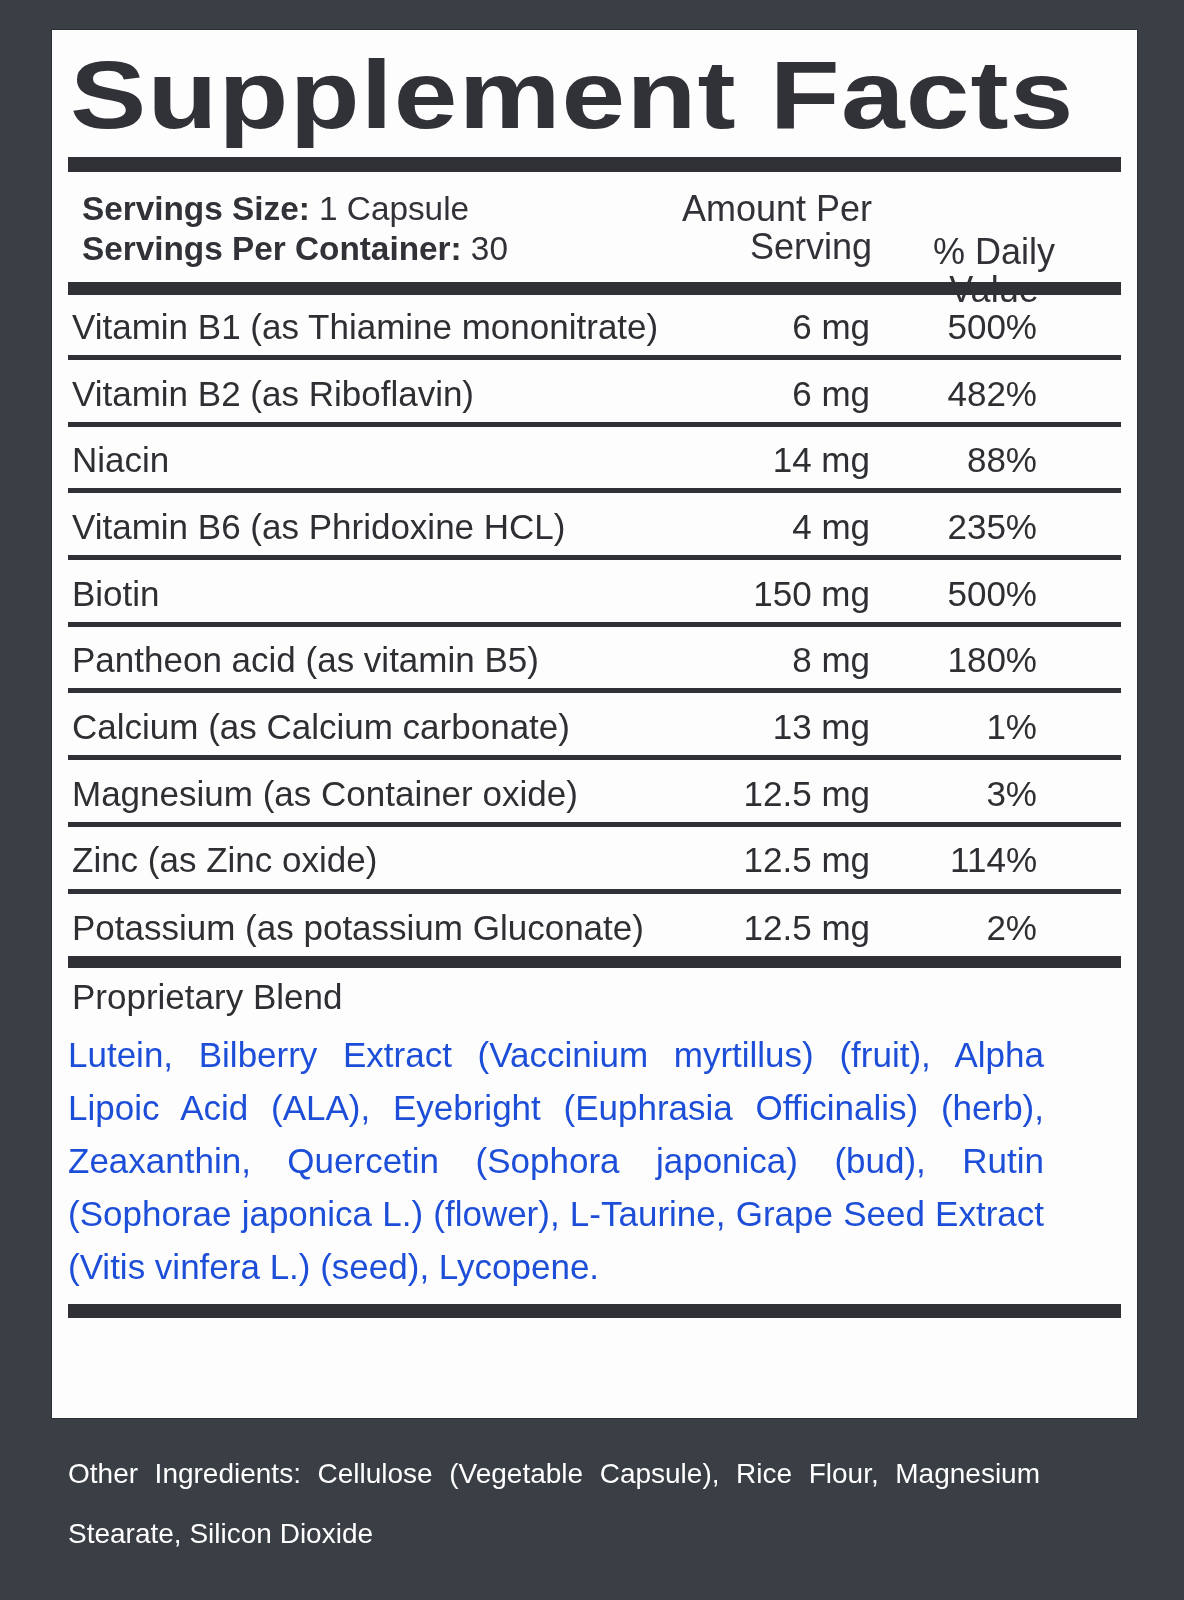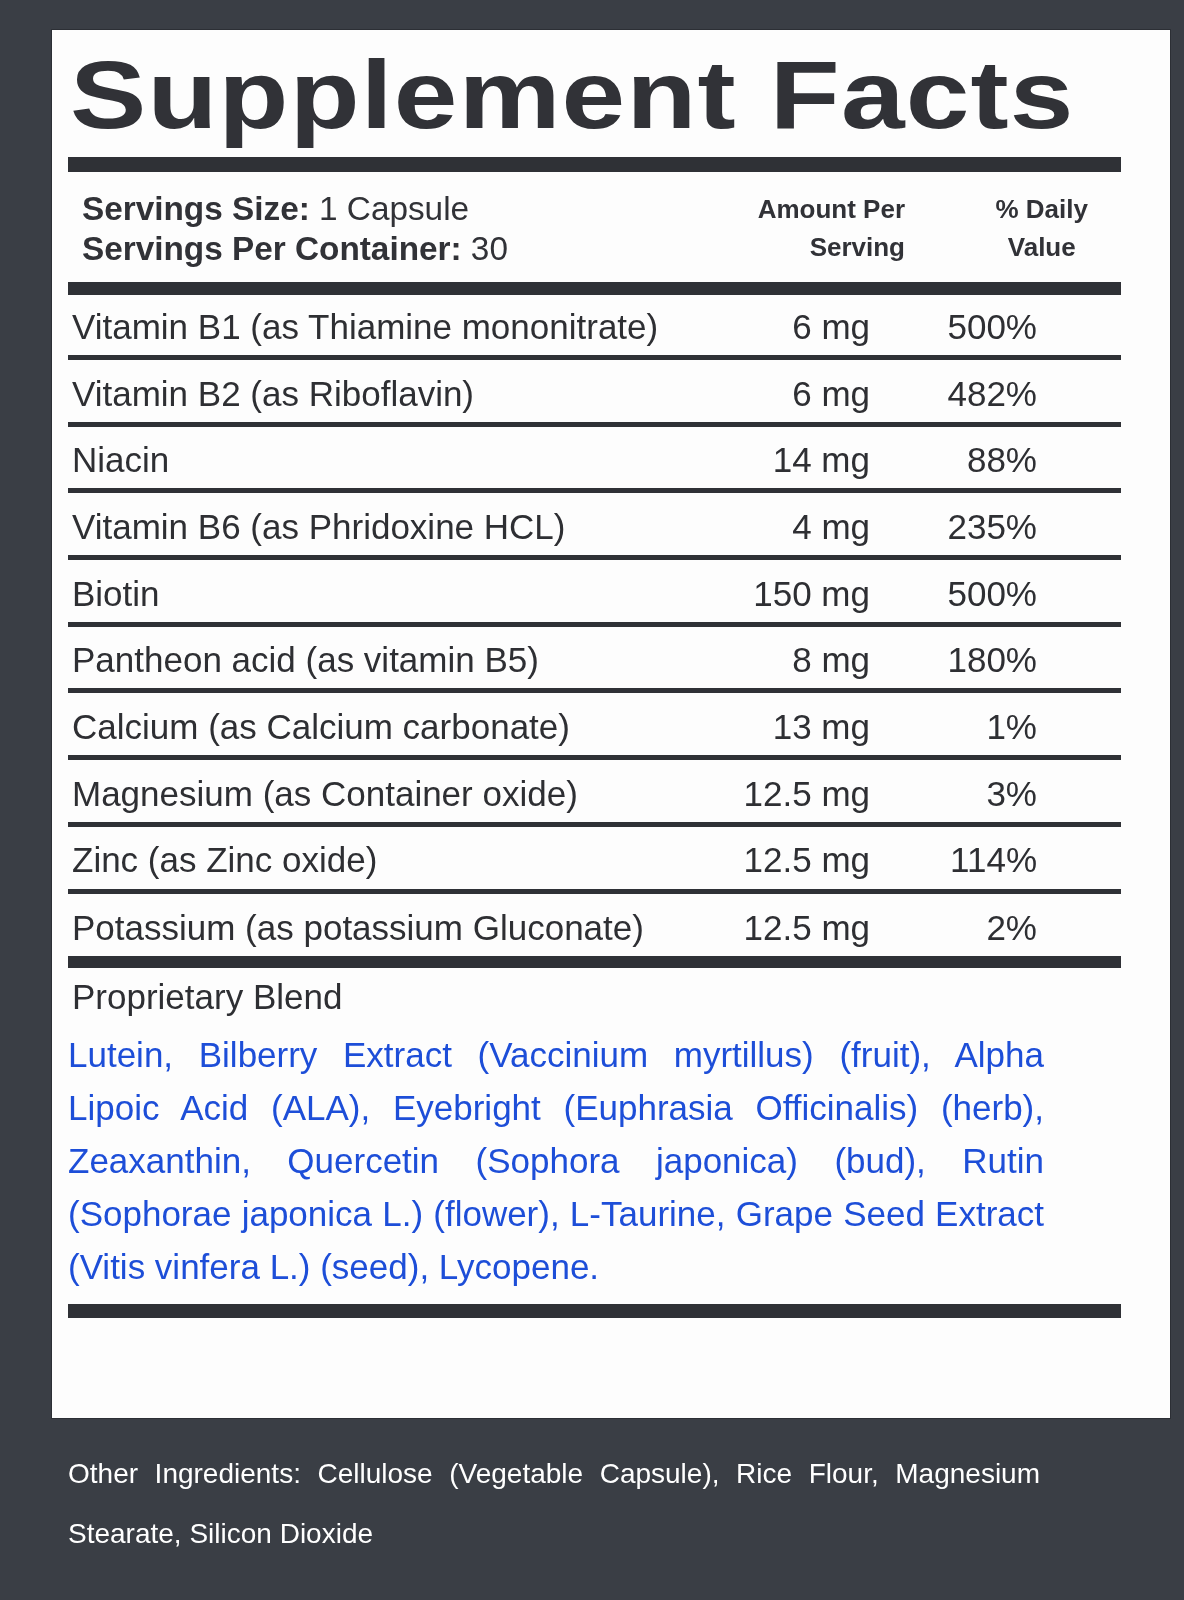--- a/index.html
+++ b/index.html
@@ -16,21 +16,20 @@
       color: #2e2f33;
     }
     .panel {
       position: absolute;
       left: 52px;
       top: 30px;
       width: 1085px;
       height: 1388px;
       background: #fdfdfd;
       box-shadow: 0 0 0 1px #2c2f35;
-      padding-left: 33px;
     }
     .title {
       position: absolute;
       left: 18px;
       top: 10px;
       font-size: 97px;
       font-weight: bold;
       letter-spacing: 1px;
       color: #313237;
       white-space: nowrap;
@@ -60,29 +59,29 @@
       line-height: 40px;
       color: #313237;
       white-space: nowrap;
       transform: scaleX(0.98);
       transform-origin: left center;
     }
     .serving-info b { font-weight: bold; }
     .col-head {
       position: absolute;
       top: 160px;
-      font-size: 26px;
-      font-weight: bold;
+      font-size: 36px;
+      font-weight: normal;
       line-height: 38px;
       text-align: right;
       color: #313237;
       white-space: nowrap;
     }
     .col-amount { right: 265px; }
-    .col-dv { right: 82px; text-align: center; }
+    .col-dv { right: 82px; text-align: center; margin-top: 43px; }
     .row {
       position: absolute;
       left: 20px;
       width: 1040px;
       height: 62px;
       font-size: 35px;
       line-height: 62px;
       color: #2e2f33;
       white-space: nowrap;
     }

